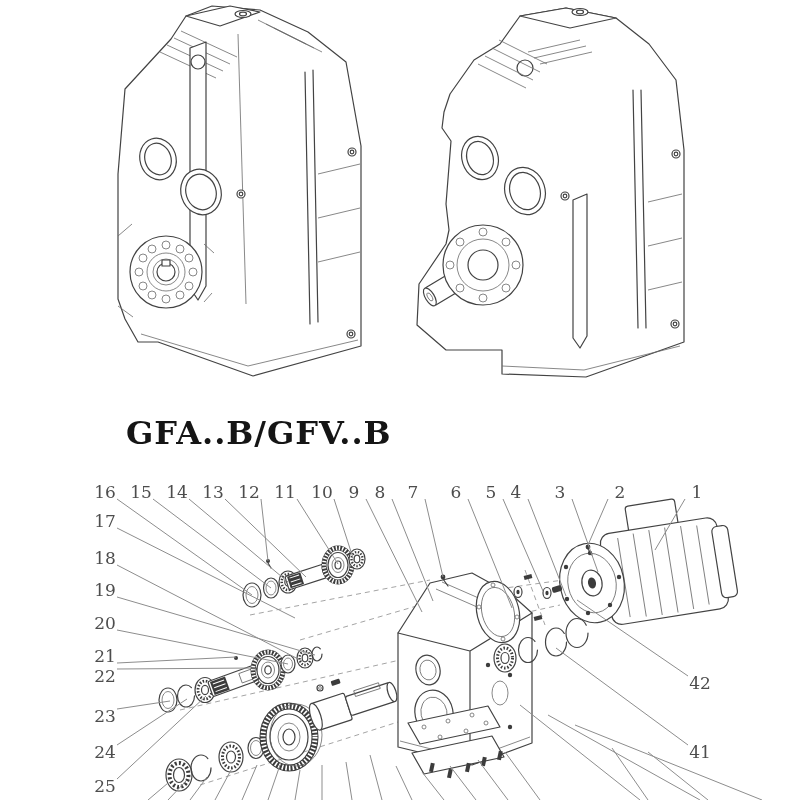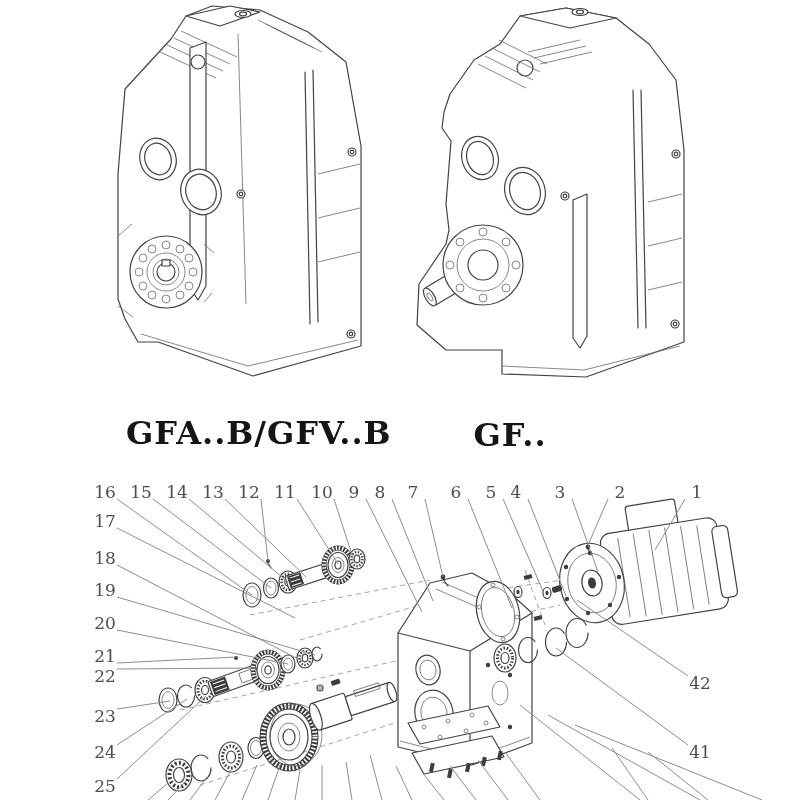--- a/index.html
+++ b/index.html
@@ -137,21 +137,20 @@
         <circle cx="75" cy="226" r="4"></circle>
           <circle cx="98" cy="236" r="4"></circle>
       </g>
     </g>
     <g>
       <path class="thin" d="M94,360 L176,364 M176,364 L272,340"></path>
     </g>
   </svg>
 
   <div class="caption" style="left:126px;top:414px;width:248px">GFA..B/GFV..B</div>
-  <div class="caption" style="left:440px;top:416px;width:140px">GF..</div>
 
   <svg style="left:0;top:465px" width="800" height="335" viewBox="0 0 800 335">
 
     <g class="dash">
       <path d="M250,150 L430,115"></path>
         <path d="M180,245 L400,195"></path>
       <path d="M200,320 L420,250"></path>
         <path d="M455,130 L585,112"></path>
       <path d="M300,175 L420,140"></path>
         <path d="M470,160 L560,140"></path>

